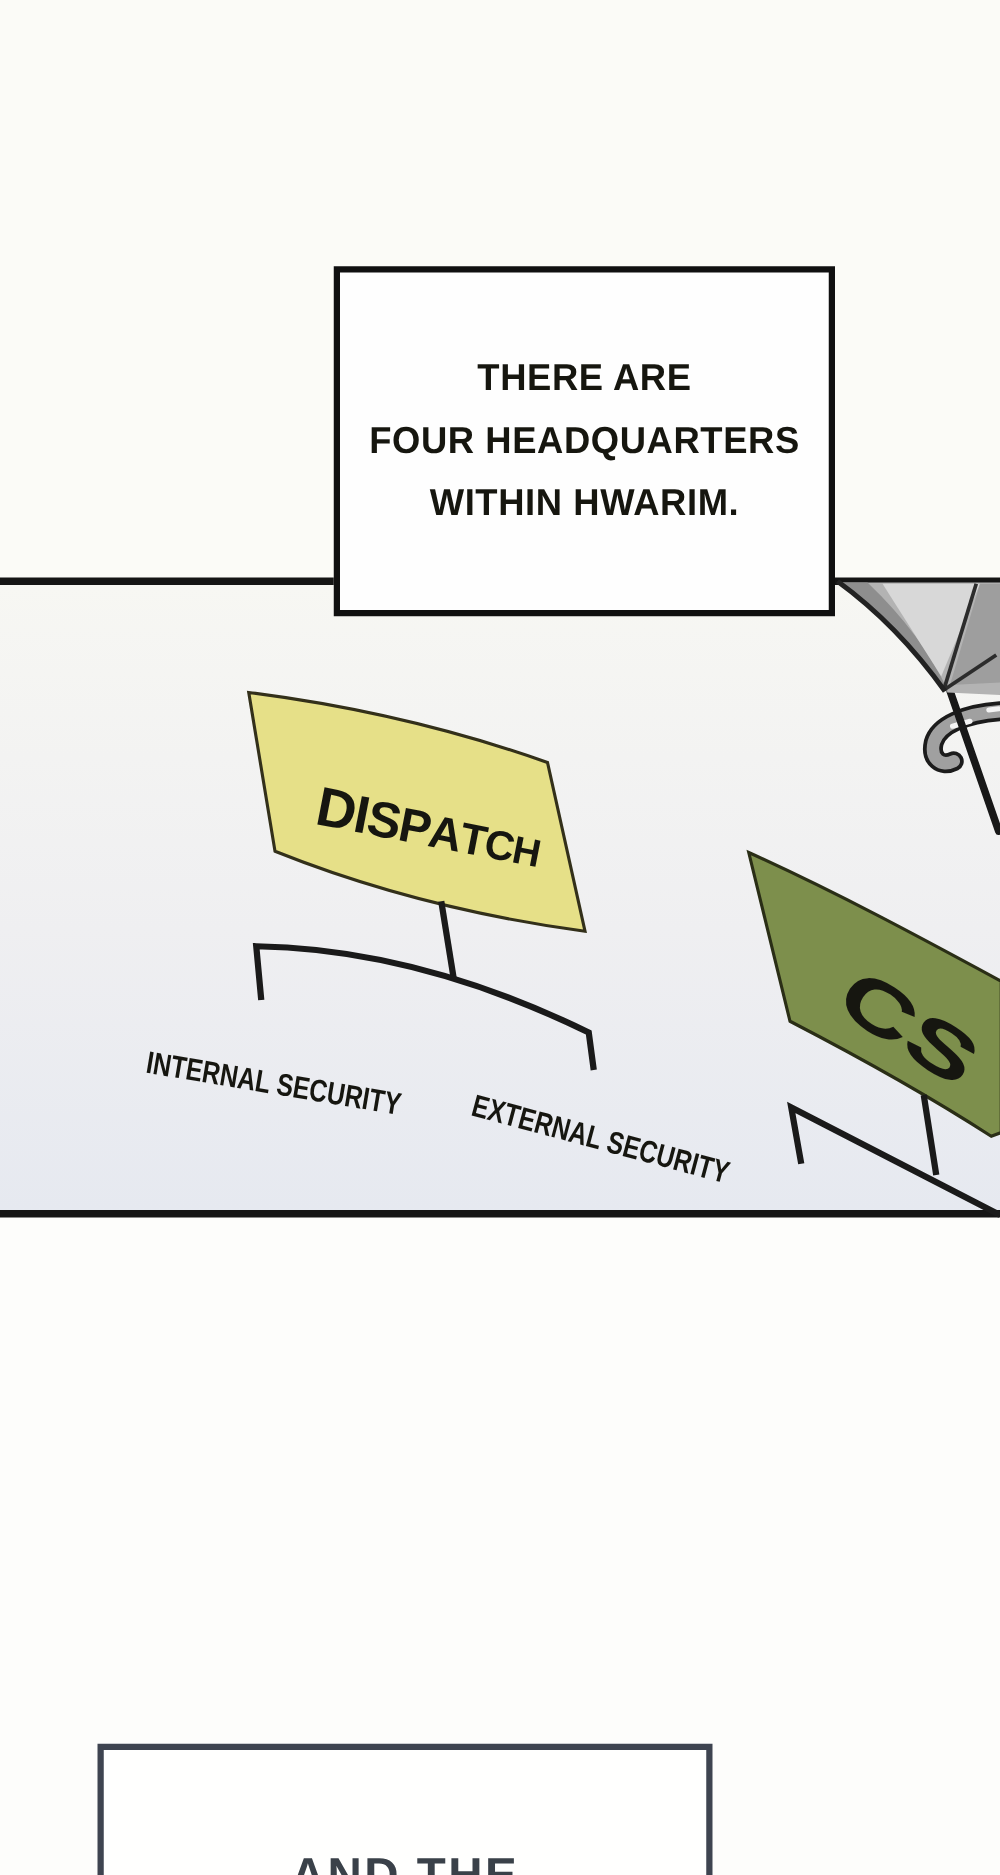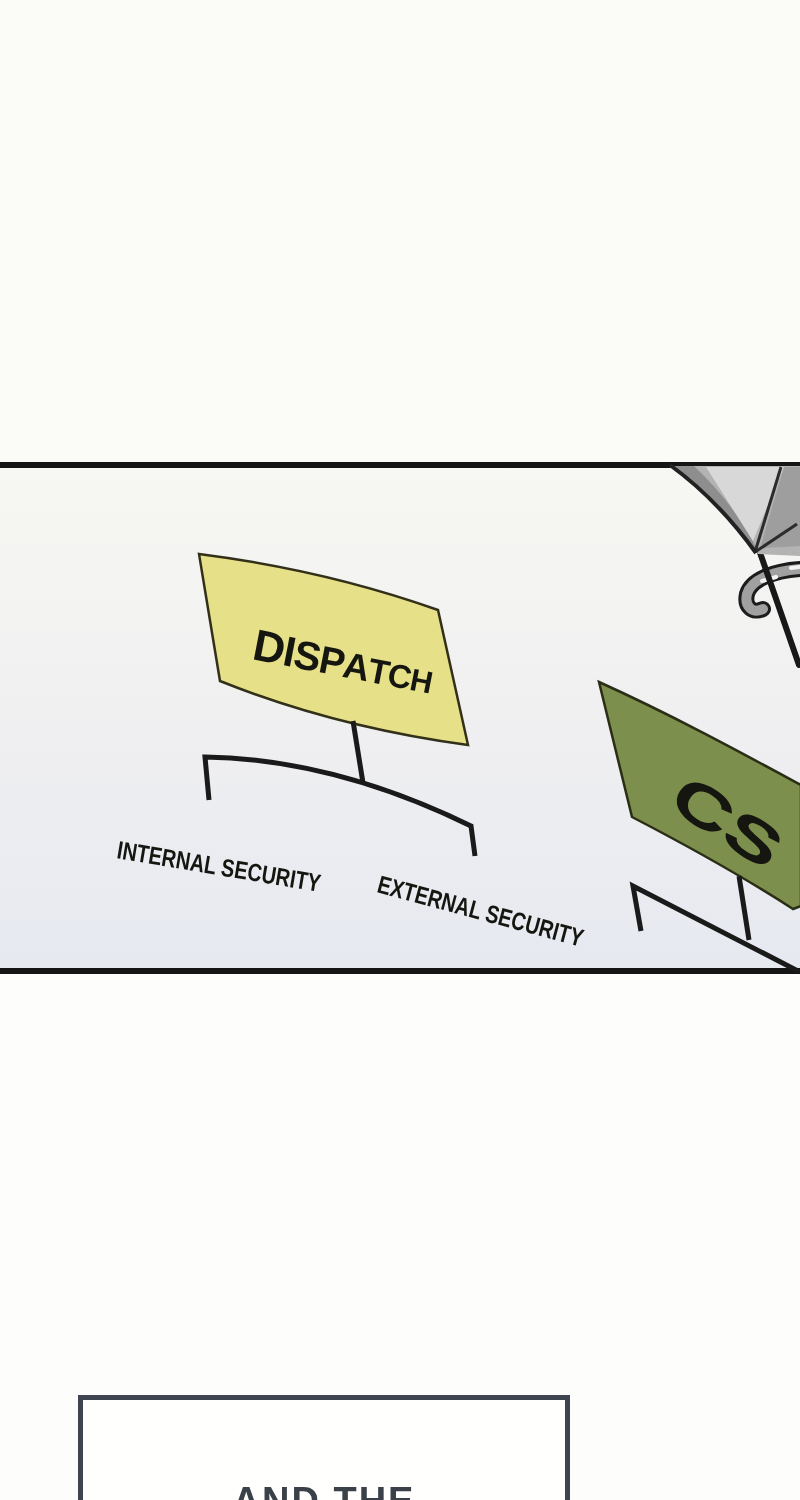--- a/index.html
+++ b/index.html
@@ -70,17 +70,24 @@
     <text x="116" y="858" transform="rotate(9.5 116 858)" font-size="25" textLength="206" lengthAdjust="spacingAndGlyphs">INTERNAL SECURITY</text>
     <text x="376" y="892" transform="rotate(15 376 892)" font-size="25" textLength="212" lengthAdjust="spacingAndGlyphs">EXTERNAL SECURITY</text>
 
     <path d="M 599 682 C 670 714 740 752 801 785 L 801 906 L 793 909 C 742 876 686 845 632 817 Z" stroke="#2a2e16" stroke-width="2.5" fill="#7d8f4c"></path>
     <text x="666" y="806" transform="rotate(33 666 806)" font-size="58" textLength="120" lengthAdjust="spacingAndGlyphs">CS</text>
 
     <path d="M 641 931 L 633 886 L 800 972" stroke="#1a1a1a" stroke-width="5" fill="none"></path>
     <path d="M 739 876 L 749 940" stroke="#1a1a1a" stroke-width="5" fill="none"></path>
   </svg>
 
+  <div class="caption-top">
+    <div class="caption-top-text">
+      <div>THERE ARE</div>
+      <div>FOUR HEADQUARTERS</div>
+      <div>WITHIN HWARIM.</div>
+    </div>
+  </div>
 
   <div class="caption-bottom">
     <div class="caption-bottom-text">AND THE</div>
   </div>
 </div>
 
 </body></html>

